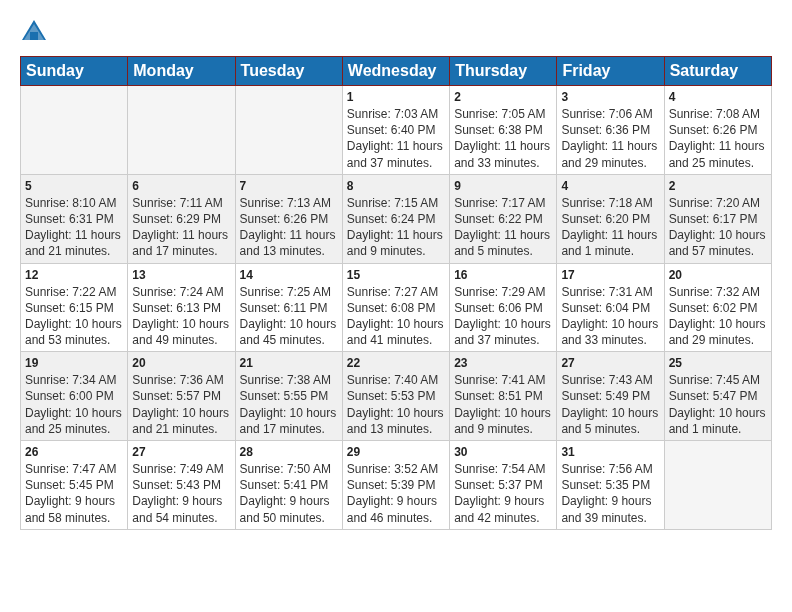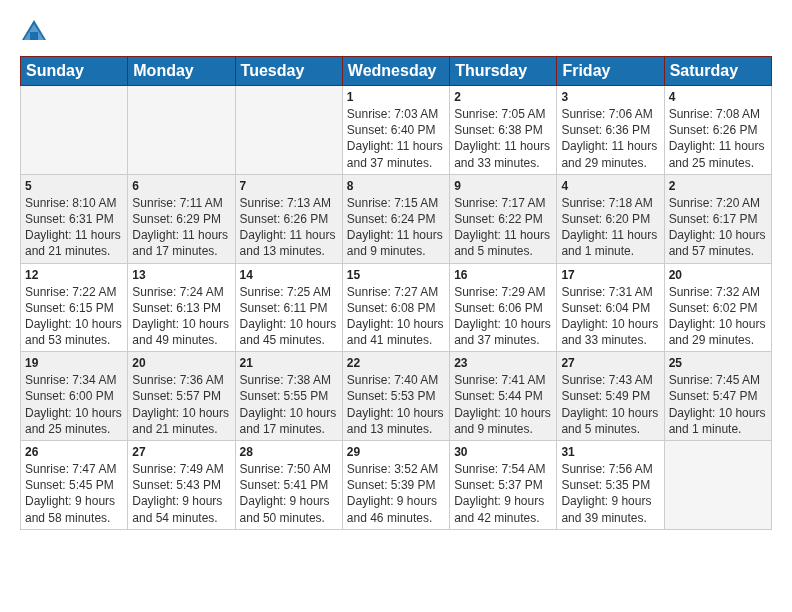--- a/index.html
+++ b/index.html
@@ -295,21 +295,21 @@
           <td>
             <span class="day-num">22</span>
             <div class="day-content">Sunrise: 7:40 AM
 Sunset: 5:53 PM
 Daylight: 10 hours
 and 13 minutes.</div>
           </td>
           <td>
             <span class="day-num">23</span>
             <div class="day-content">Sunrise: 7:41 AM
-Sunset: 5:44 PM
+Sunset: 8:51 PM
 Daylight: 10 hours
 and 9 minutes.</div>
           </td>
           <td>
             <span class="day-num">27</span>
             <div class="day-content">Sunrise: 7:43 AM
 Sunset: 5:49 PM
 Daylight: 10 hours
 and 5 minutes.</div>
           </td>

